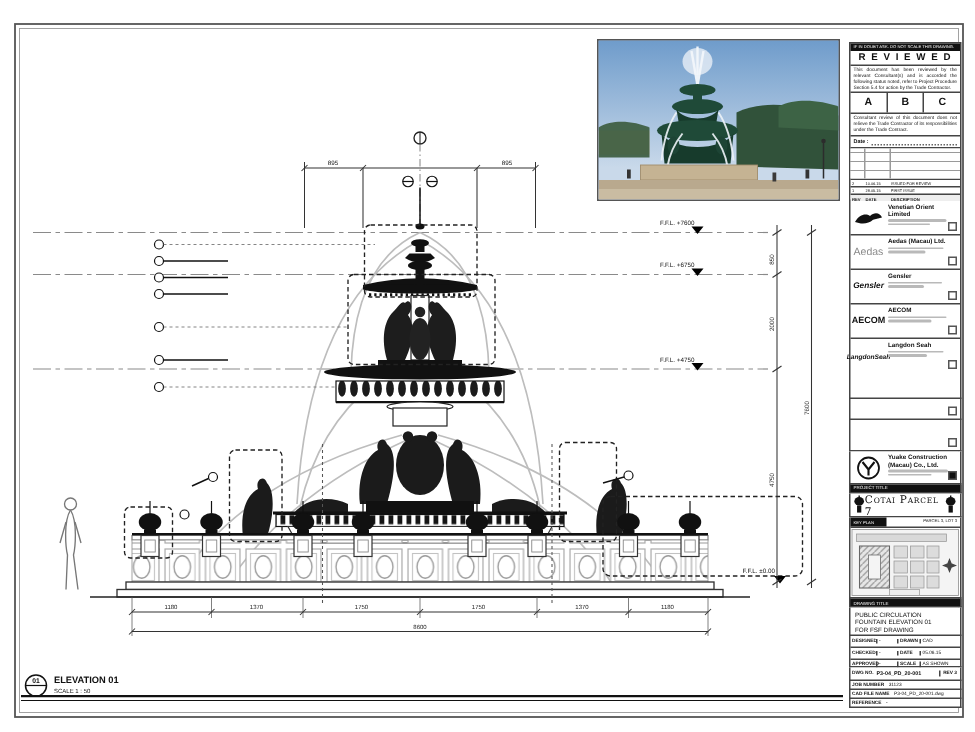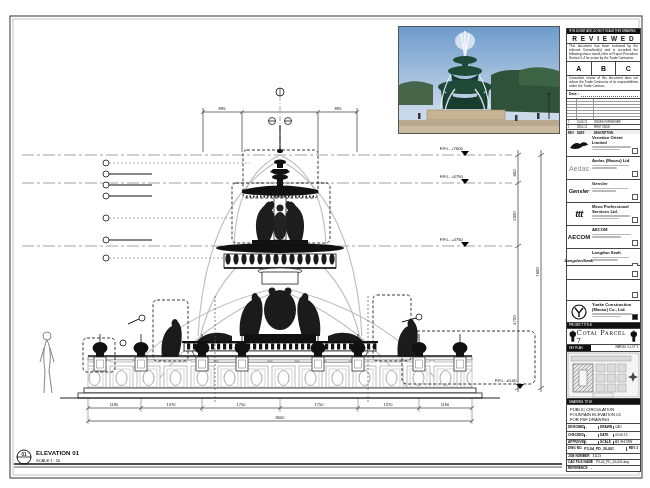--- a/index.html
+++ b/index.html
@@ -443,31 +443,20 @@
         </div>
       <div class="cbody">
           <div class="cname">Gensler</div>
         <div class="fillline" style="width:78%"></div>
           <div class="fillline" style="width:52%"></div>
         <div class="chk"></div>
         </div>
     </div>
     <div class="consultant" style="height:22px">
       <div class="clogo">
-          <span class="logo-ttt">ttt</span>
-        </div>
-      <div class="cbody">
-          <div class="cname">Meca Professional Services Ltd.</div>
-        <div class="fillline" style="width:82%"></div>
-          <div class="fillline" style="width:58%"></div>
-        <div class="chk"></div>
-        </div>
-    </div>
-    <div class="consultant" style="height:22px">
-      <div class="clogo">
           <span class="logo-aecom">AECOM</span>
         </div>
       <div class="cbody">
           <div class="cname">AECOM</div>
         <div class="fillline" style="width:84%"></div>
           <div class="fillline" style="width:62%"></div>
         <div class="chk"></div>
         </div>
     </div>
     <div class="consultant" style="height:22px;border-bottom:none">

